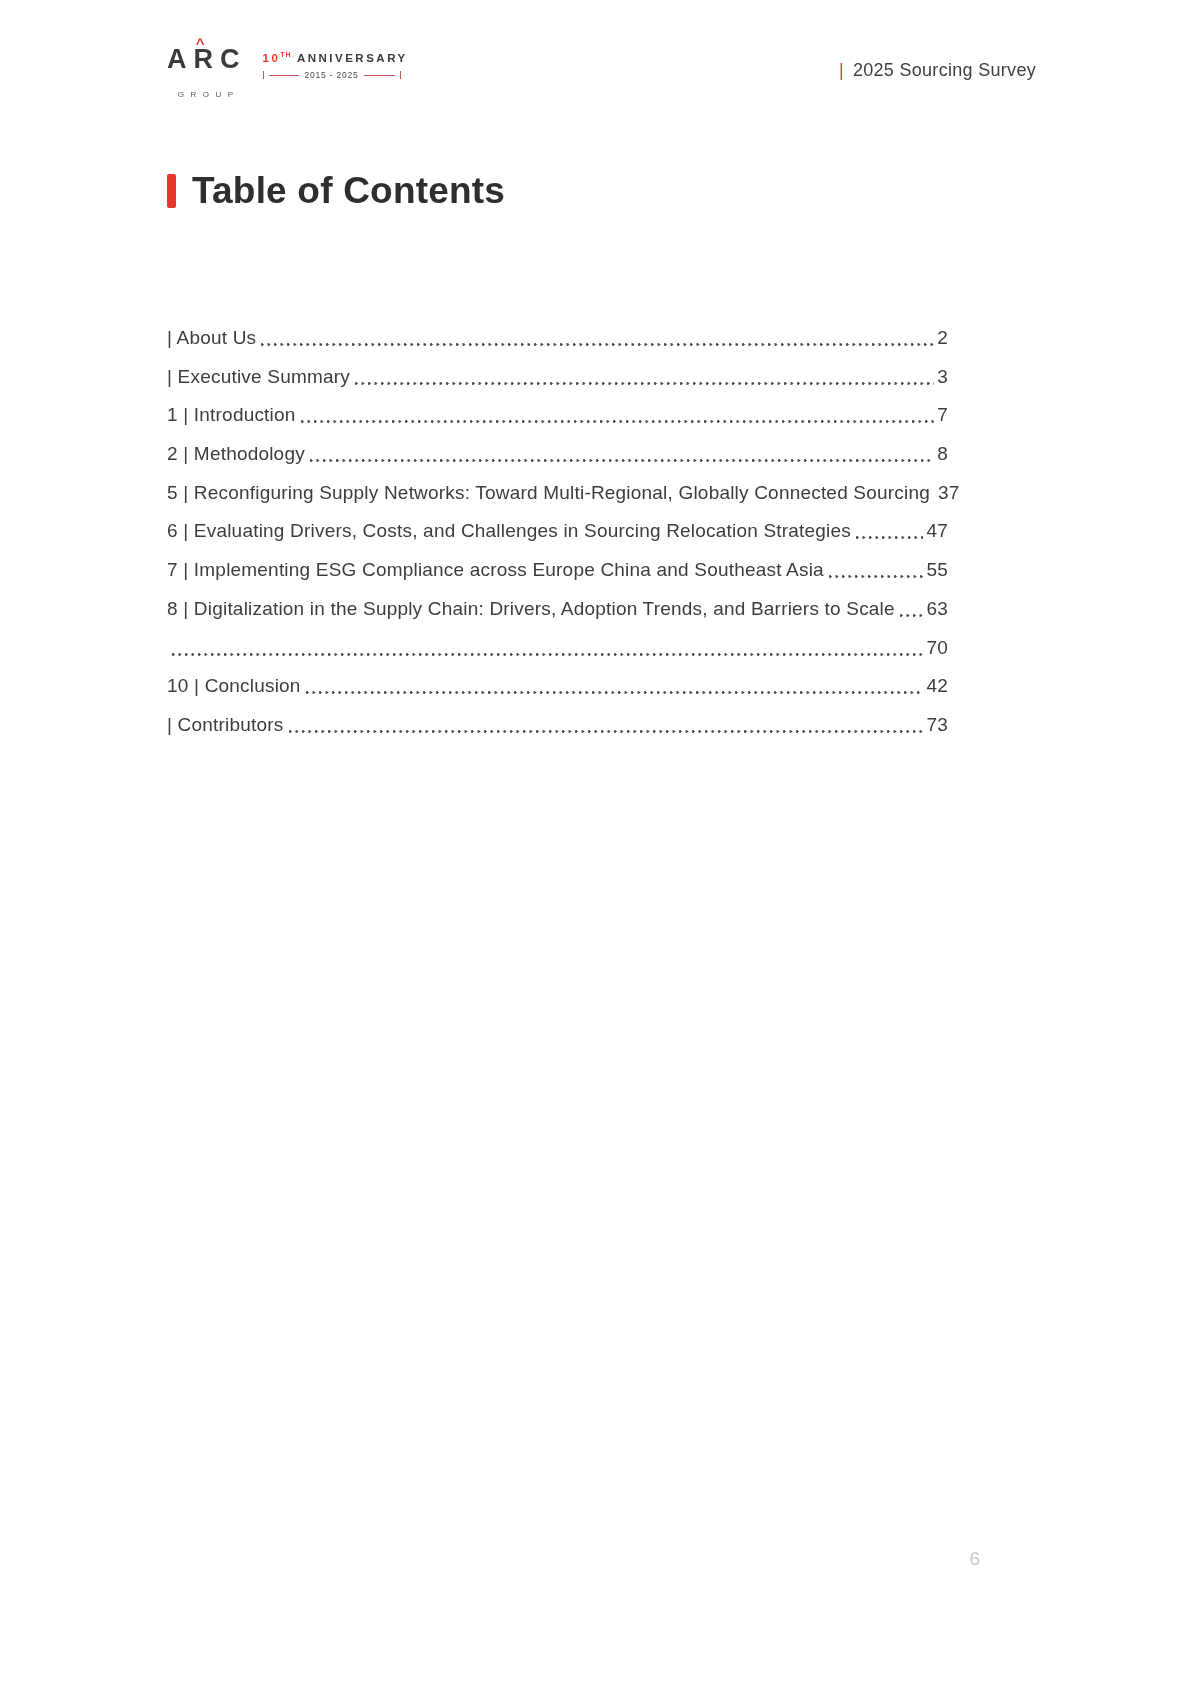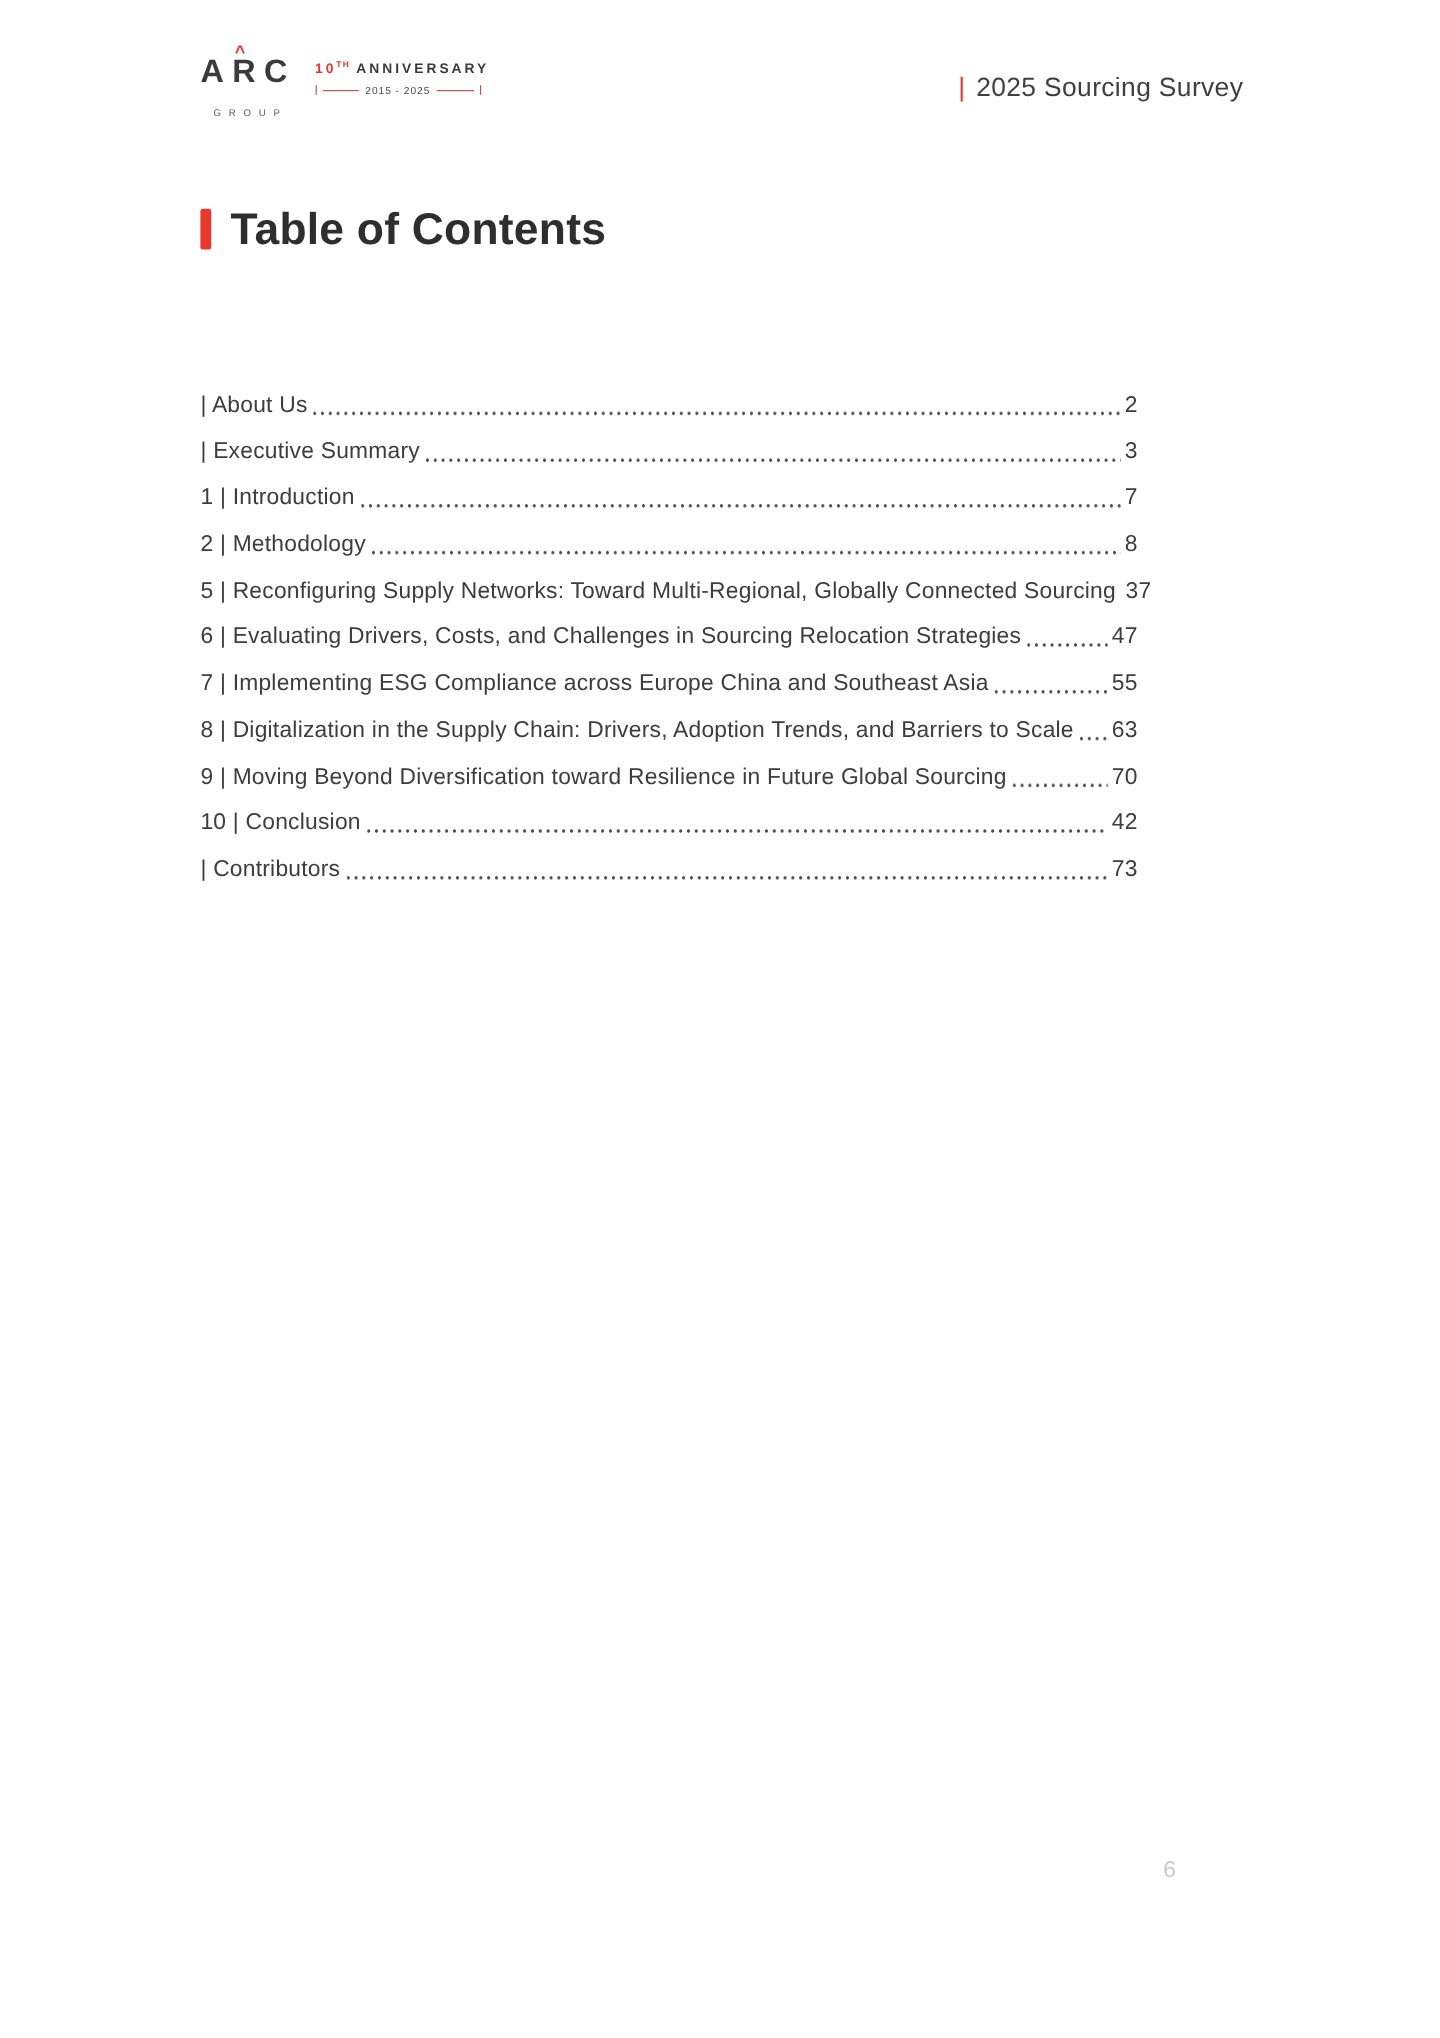--- a/index.html
+++ b/index.html
@@ -47,21 +47,21 @@
     margin-top:6px;
     display:flex; align-items:center; gap:5px;
     width:138px;
   }
   .yf-tick { width:1px; height:8px; background:#c0564d; }
   .yf-line { flex:1; height:1px; background:#c0564d; }
   .years { font-size:8.5px; color:#4a4a4a; letter-spacing:0.8px; white-space:nowrap; }
 
   .doc-ref {
     margin-top:14px;
-    font-size:22px; color:#3f3f3f; letter-spacing:0.3px;
+    font-size:18px; color:#3f3f3f; letter-spacing:0.3px;
     white-space:nowrap;
   }
   .doc-ref .pipe { color:var(--accent); margin-right:9px; font-weight:500; }
 
   
   .title-block {
     position:absolute; top:172px; left:95px;
     display:flex; align-items:center;
   }
   .title-bar {
@@ -177,21 +177,20 @@
       <span class="toc-label">7 | Implementing ESG Compliance across Europe China and Southeast Asia</span>
       <span class="toc-leader"></span>
       <span class="toc-page">55</span>
     </div>
       <div class="toc-row">
       <span class="toc-label">8 | Digitalization in the Supply Chain: Drivers, Adoption Trends, and Barriers to Scale</span>
       <span class="toc-leader"></span>
       <span class="toc-page">63</span>
     </div>
       <div class="toc-row">
-      <span class="toc-label">9 | Moving Beyond Diversification toward Resilience in Future Global Sourcing</span>
       <span class="toc-leader"></span>
       <span class="toc-page">70</span>
     </div>
       <div class="toc-row">
       <span class="toc-label">10 | Conclusion</span>
       <span class="toc-leader"></span>
       <span class="toc-page">42</span>
     </div>
       <div class="toc-row">
       <span class="toc-label">| Contributors</span>

